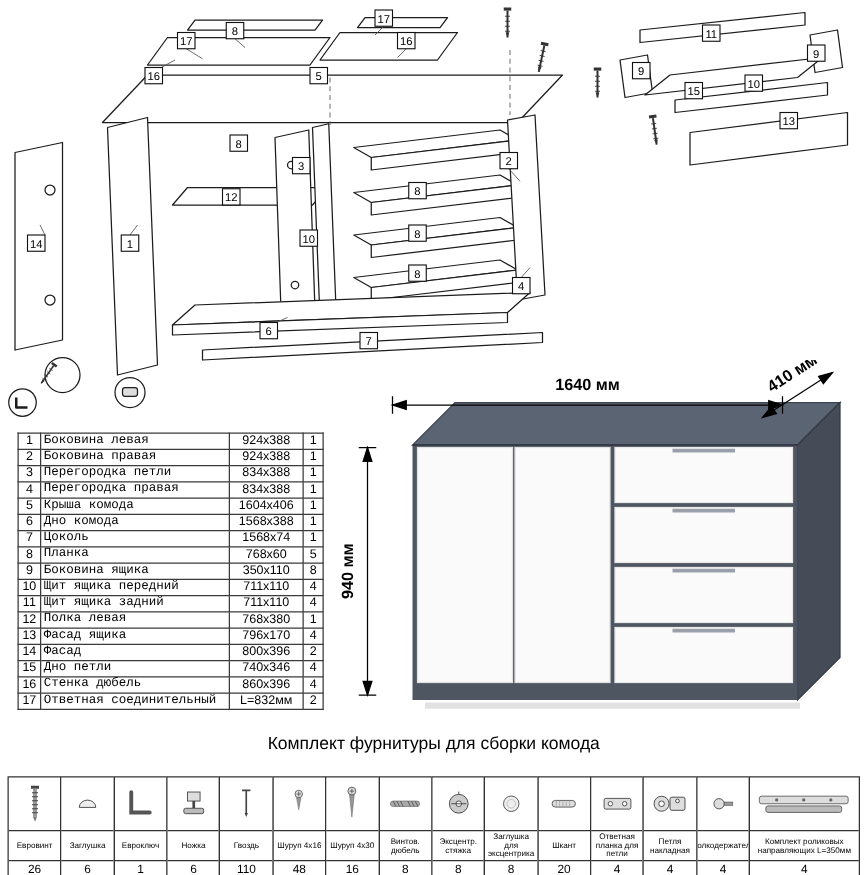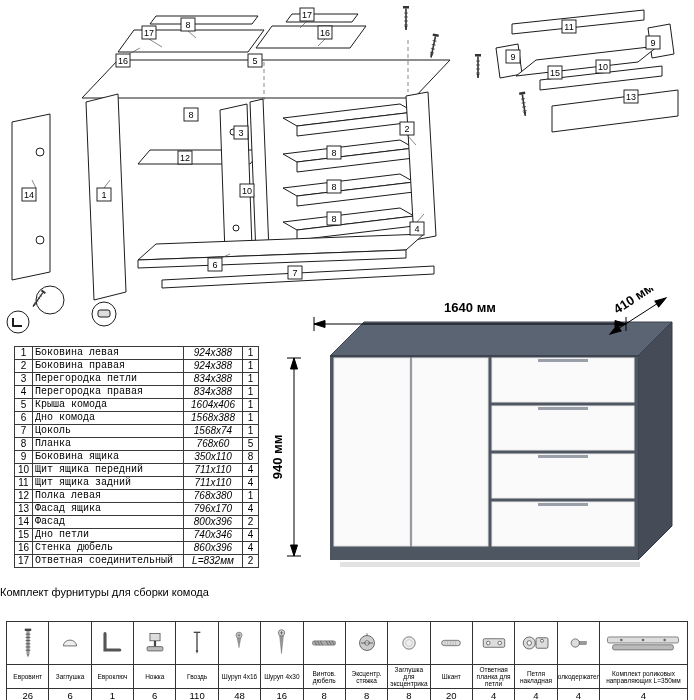--- a/index.html
+++ b/index.html
@@ -6,23 +6,23 @@
   .page{position:relative;width:694px;height:700px;background:#ffffff;overflow:hidden;
         font-family:"Liberation Sans","DejaVu Sans",sans-serif;color:#000;}
   .diagram{position:absolute;left:0;top:0;}
   .render{position:absolute;left:270px;top:288px;}
   .parts{position:absolute;left:14px;top:346px;}
   table.parts-table{border-collapse:collapse;}
   .parts-table td{border:1px solid #3a3a3a;font-size:10px;line-height:11.5px;padding:0 2px;
                   white-space:nowrap;height:12px;}
   .parts-table td.c-num{width:13px;text-align:center;}
   .parts-table td.c-name{width:146px;font-family:Liberation Mono, monospace;}
-  .parts-table td.c-size{width:54px;text-align:center;font-style:italic;}
+  .parts-table td.c-size{width:54px;text-align:center;}
   .parts-table td.c-qty{width:11px;text-align:center;}
-  .hw-title{position:absolute;left:0;right:0;top:586px;text-align:left;font-size:11px;}
+  .hw-title{position:absolute;left:0;right:0;top:586px;text-align:center;font-size:14px;}
   .hw-table{position:absolute;left:6px;right:6px;top:621px;display:flex;align-items:stretch;}
   .hw-col{flex:1 1 0;display:flex;flex-direction:column;border:1px solid #333;margin-left:-1px;min-width:0;background:#fff;}
   .hw-col:first-child{margin-left:0;}
   .hw-col-wide{flex:2.1 1 0;}
   .hw-icon{height:42px;display:flex;align-items:center;justify-content:center;border-bottom:1px solid #333;}
   .hw-name{height:21px;display:flex;align-items:center;justify-content:center;text-align:center;
            font-size:6.5px;line-height:7px;border-bottom:1px solid #333;padding:1px;overflow:hidden;}
   .hw-qty{height:13px;text-align:center;font-size:9.5px;line-height:13px;}
   .co rect{fill:#fff;stroke:#111;stroke-width:.9;}
   .co text{font-size:9px;text-anchor:middle;fill:#000;stroke:none;}

